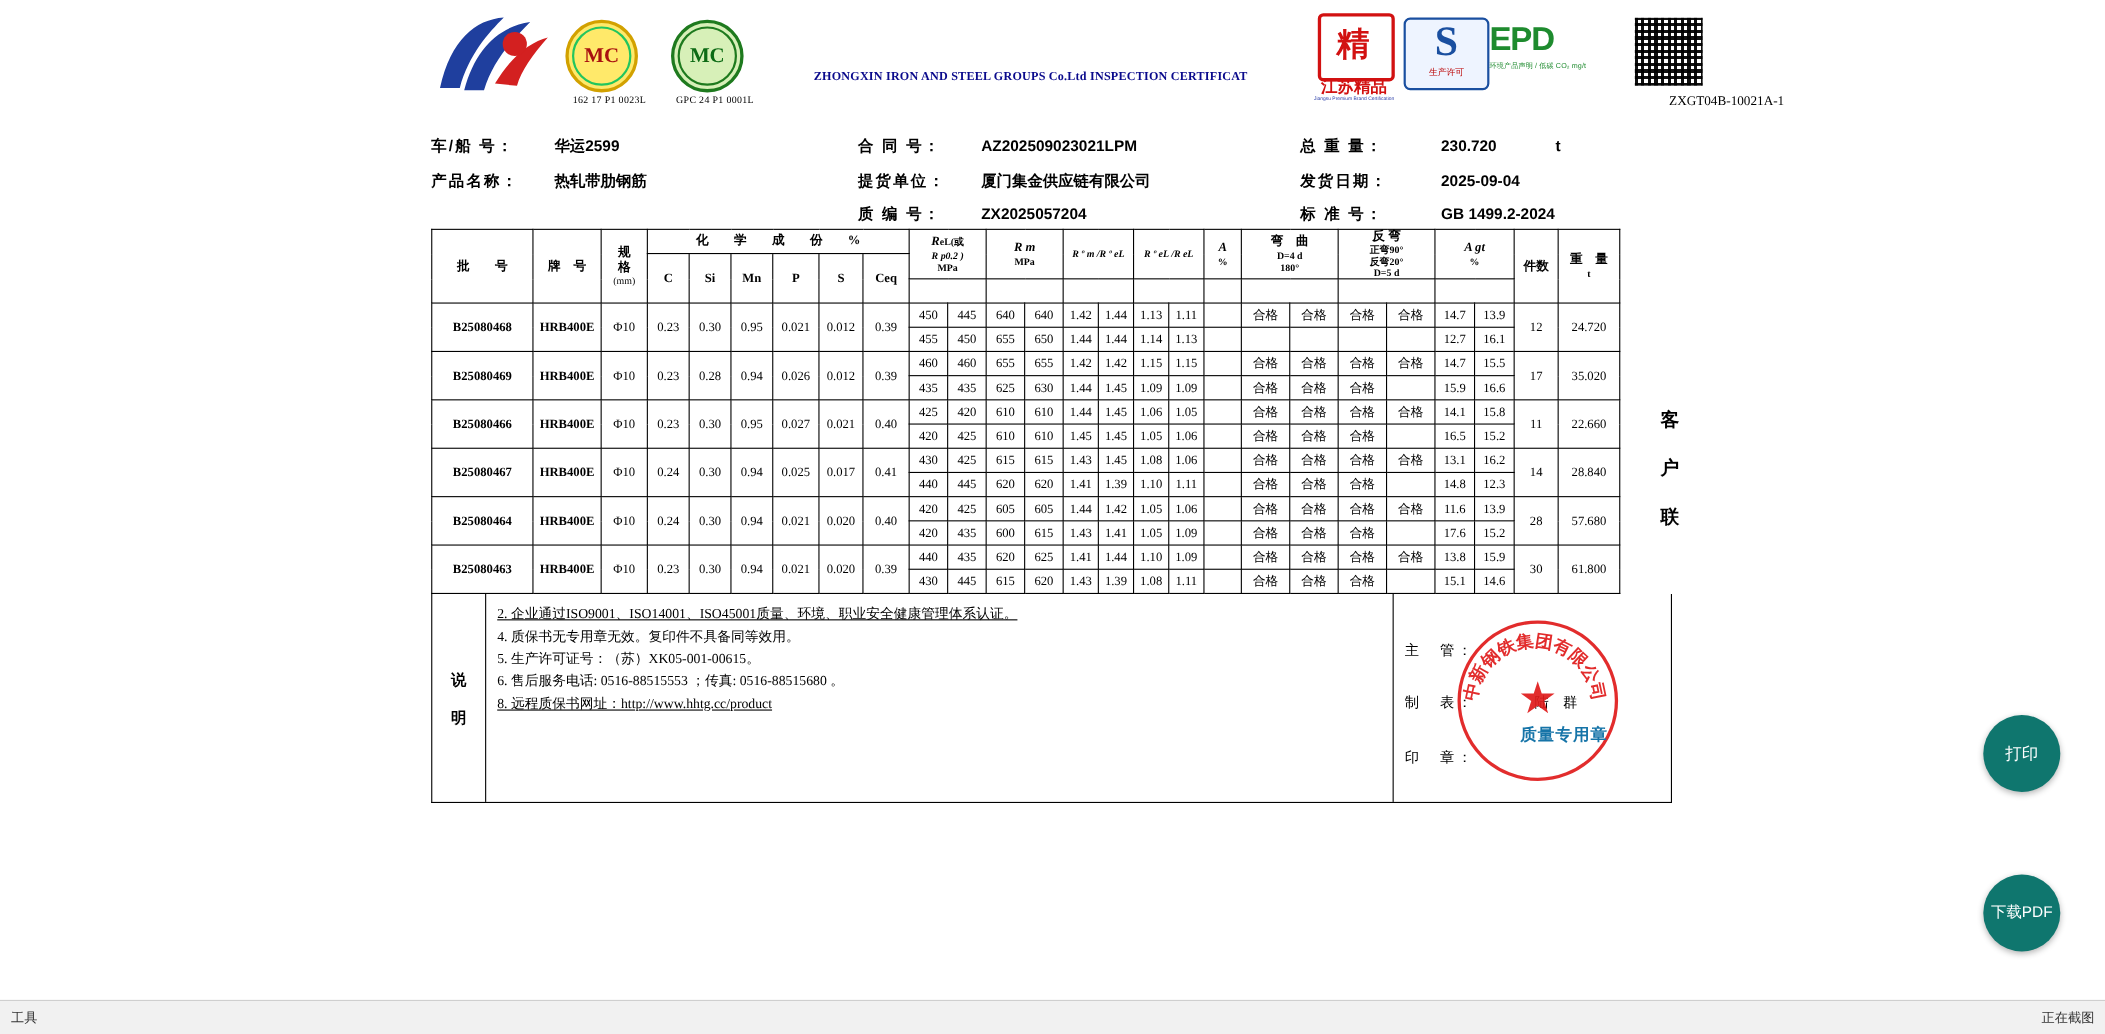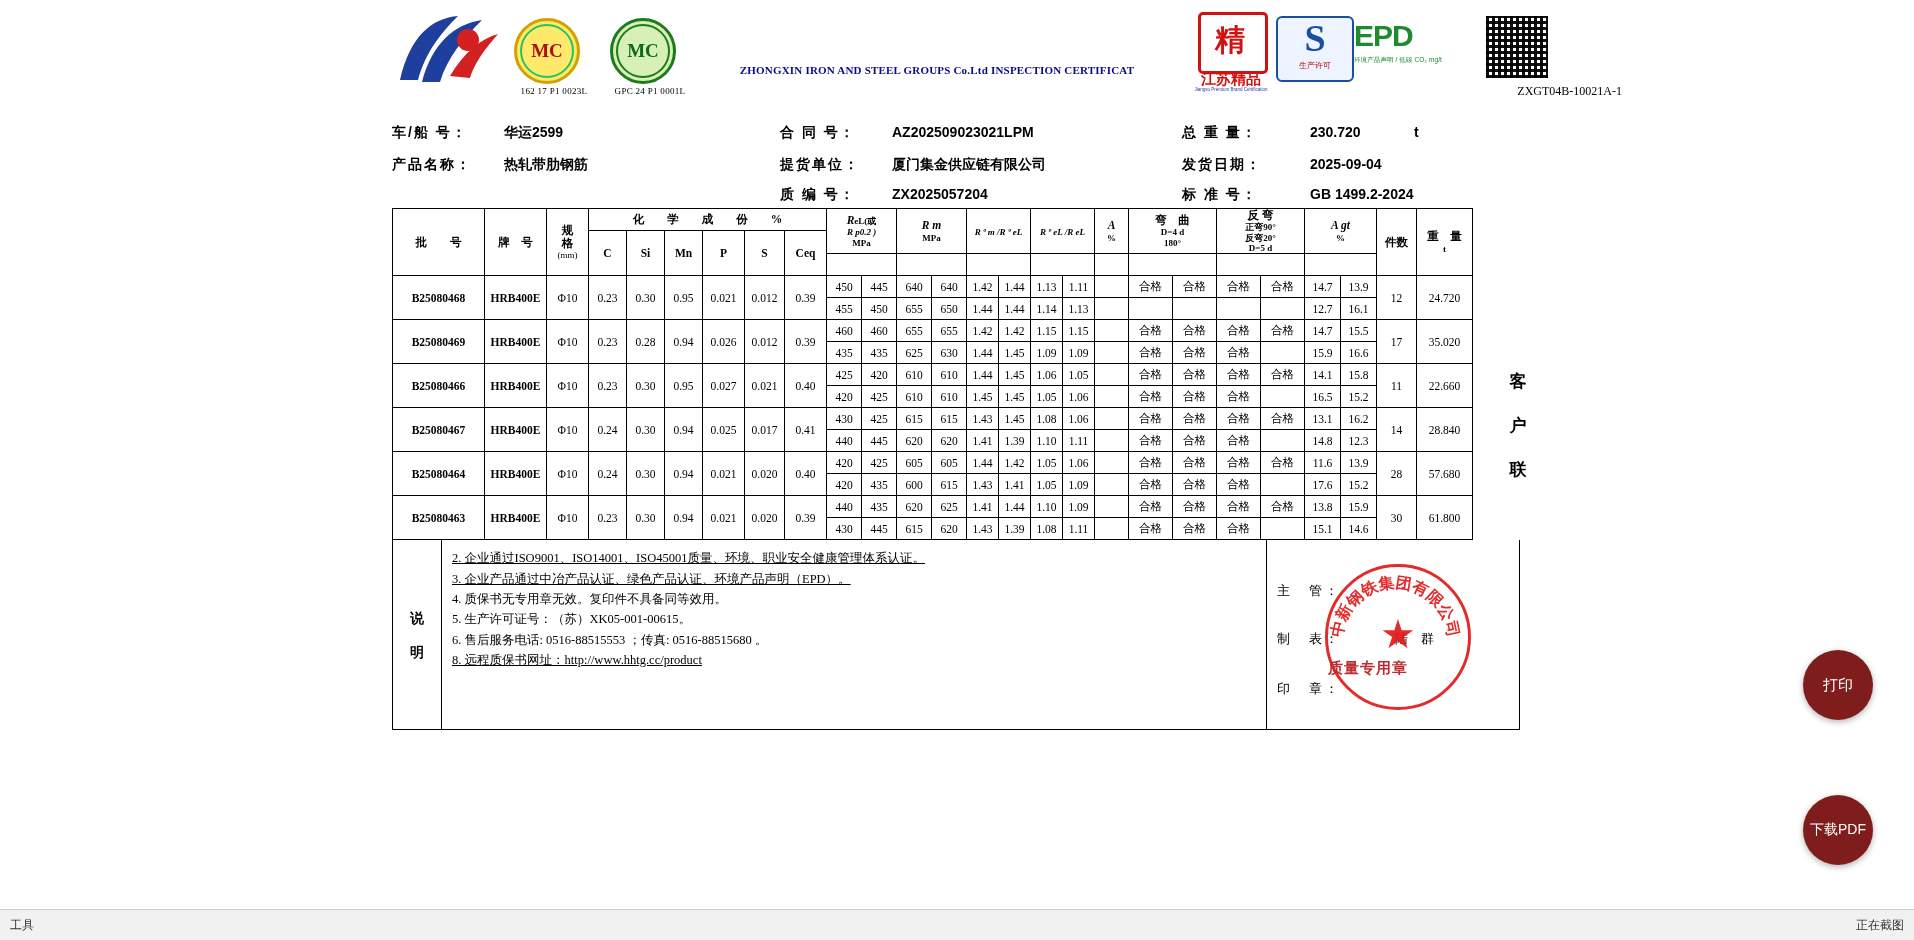--- a/index.html
+++ b/index.html
@@ -122,33 +122,33 @@
     position:absolute;left:58px;top:24px;width:140px;height:140px;border-radius:50%;
     border:3px solid #e01b1b;opacity:.92;
   }
   .redstamp .star{
     position:absolute;left:50%;top:50%;transform:translate(-50%,-55%);
     color:#e01b1b;font-size:40px;line-height:40px;
   }
   .redstamp .arc{position:absolute;left:0;top:0;width:134px;height:134px;}
   .redstamp .arc text{fill:#e01b1b;font-size:16px;font-weight:bold;font-family:"Liberation Serif",serif;}
   .redstamp .bot{
-    position:absolute;left:0;top:92px;width:134px;text-align:left;color:#b91c1c;
+    position:absolute;left:0;top:92px;width:134px;text-align:right;color:#0369a1;
     font-size:15px;font-weight:bold;letter-spacing:1px;
   }
 
   
   .vert{
     position:absolute;left:1506px;top:360px;width:24px;
     font-size:17px;font-weight:bold;line-height:44px;text-align:center;
   }
 
   
   .fab{
-    position:absolute;border-radius:50%;background:#7f1d1d;color:#fff;
+    position:absolute;border-radius:50%;background:#0f766e;color:#fff;
     display:flex;align-items:center;justify-content:center;font-size:15px;
     box-shadow:0 2px 6px rgba(0,0,0,.3);cursor:pointer;
   }
   .fab.print{left:1803px;top:650px;width:70px;height:70px;}
   .fab.pdf{left:1803px;top:795px;width:70px;height:70px;font-size:14px;}
 
   
   .statusbar{
     position:absolute;left:0;bottom:0;width:1914px;height:30px;background:#f1f1f1;
     border-top:1px solid #cfcfcf;font-size:12px;color:#333;
@@ -597,21 +597,20 @@
         </tbody>
     </table>
 
     <div class="notes">
       <div class="sm-col">
         <span>说</span>
         <span>明</span>
       </div>
       <div class="txt" id="notes-text">
           <div class="u">2. 企业通过ISO9001、ISO14001、ISO45001质量、环境、职业安全健康管理体系认证。</div>
-          <div class="u">3. 企业产品通过中冶产品认证、绿色产品认证、环境产品声明（EPD）。</div>
           <div>4. 质保书无专用章无效。复印件不具备同等效用。</div>
           <div>5. 生产许可证号：（苏）XK05-001-00615。</div>
           <div>6. 售后服务电话: 0516-88515553 ；传真: 0516-88515680 。</div>
           <div class="u">8. 远程质保书网址：http://www.hhtg.cc/product</div>
         </div>
       <div class="sign">
         <div class="row" style="top:42px;">主　管：</div>
         <div class="row" style="top:90px;">制　表：</div>
         <div class="name" style="top:90px;">陆　群</div>
         <div class="row" style="top:140px;">印　章：</div>

